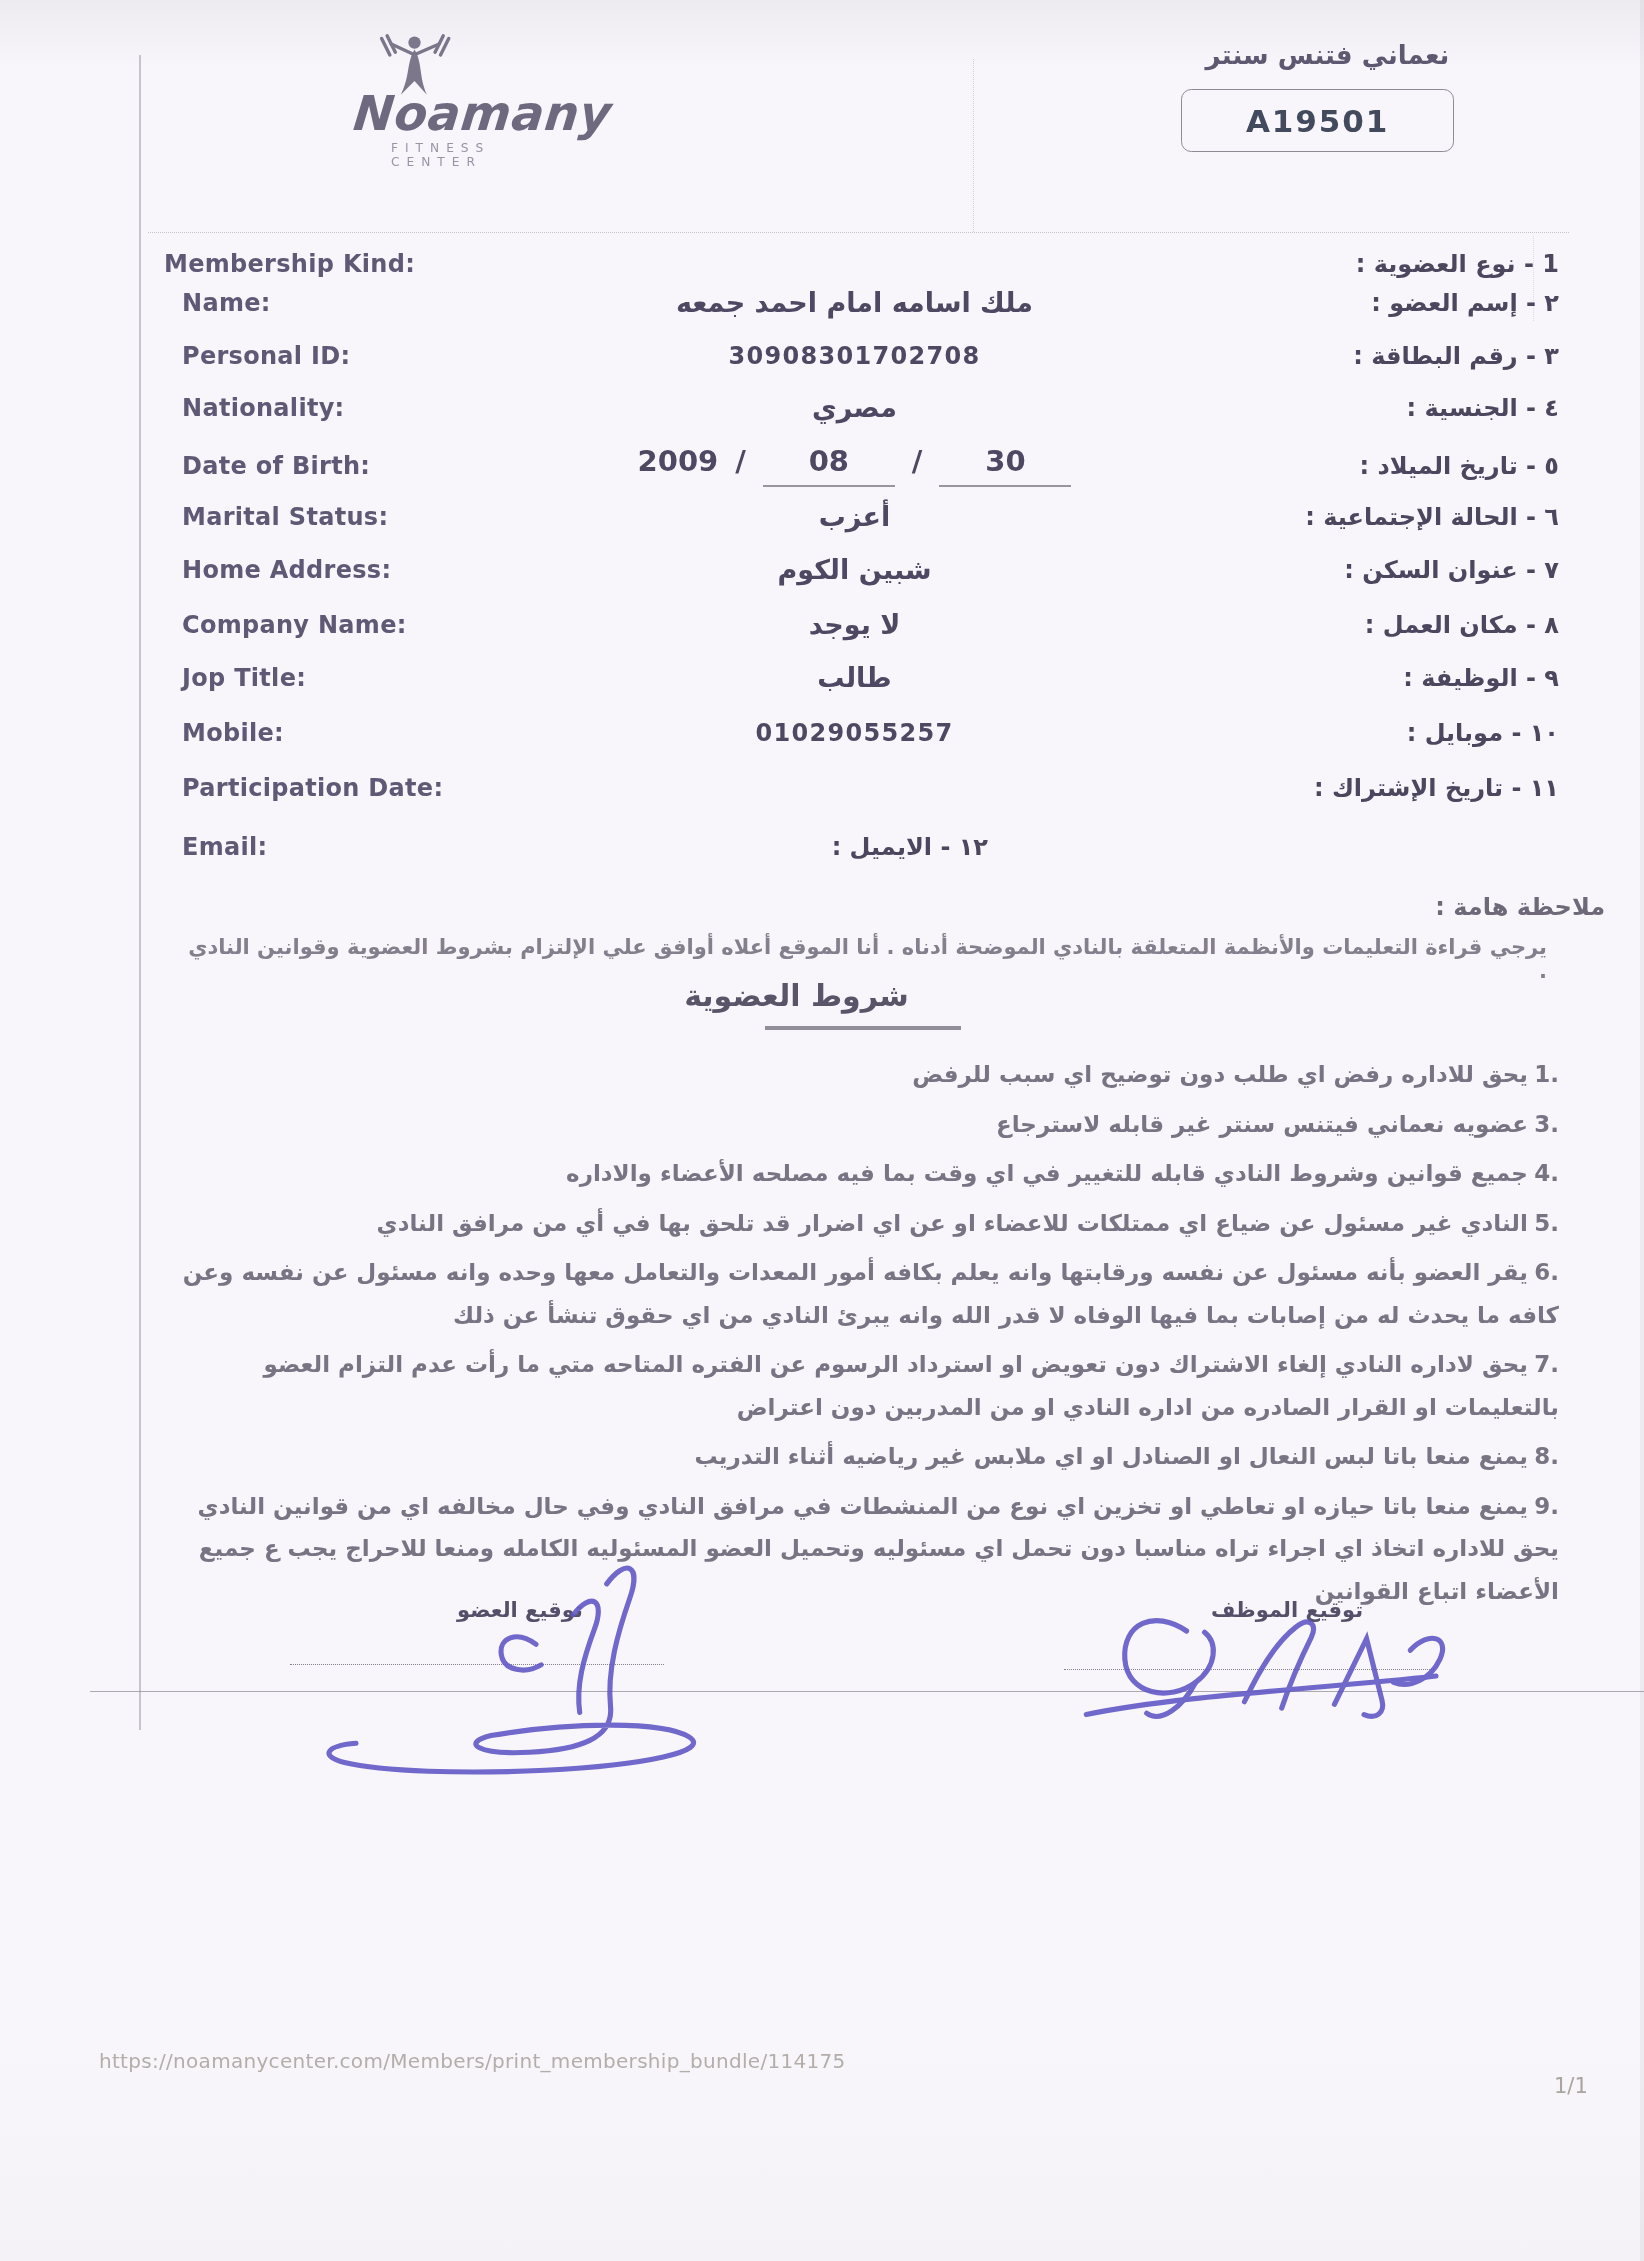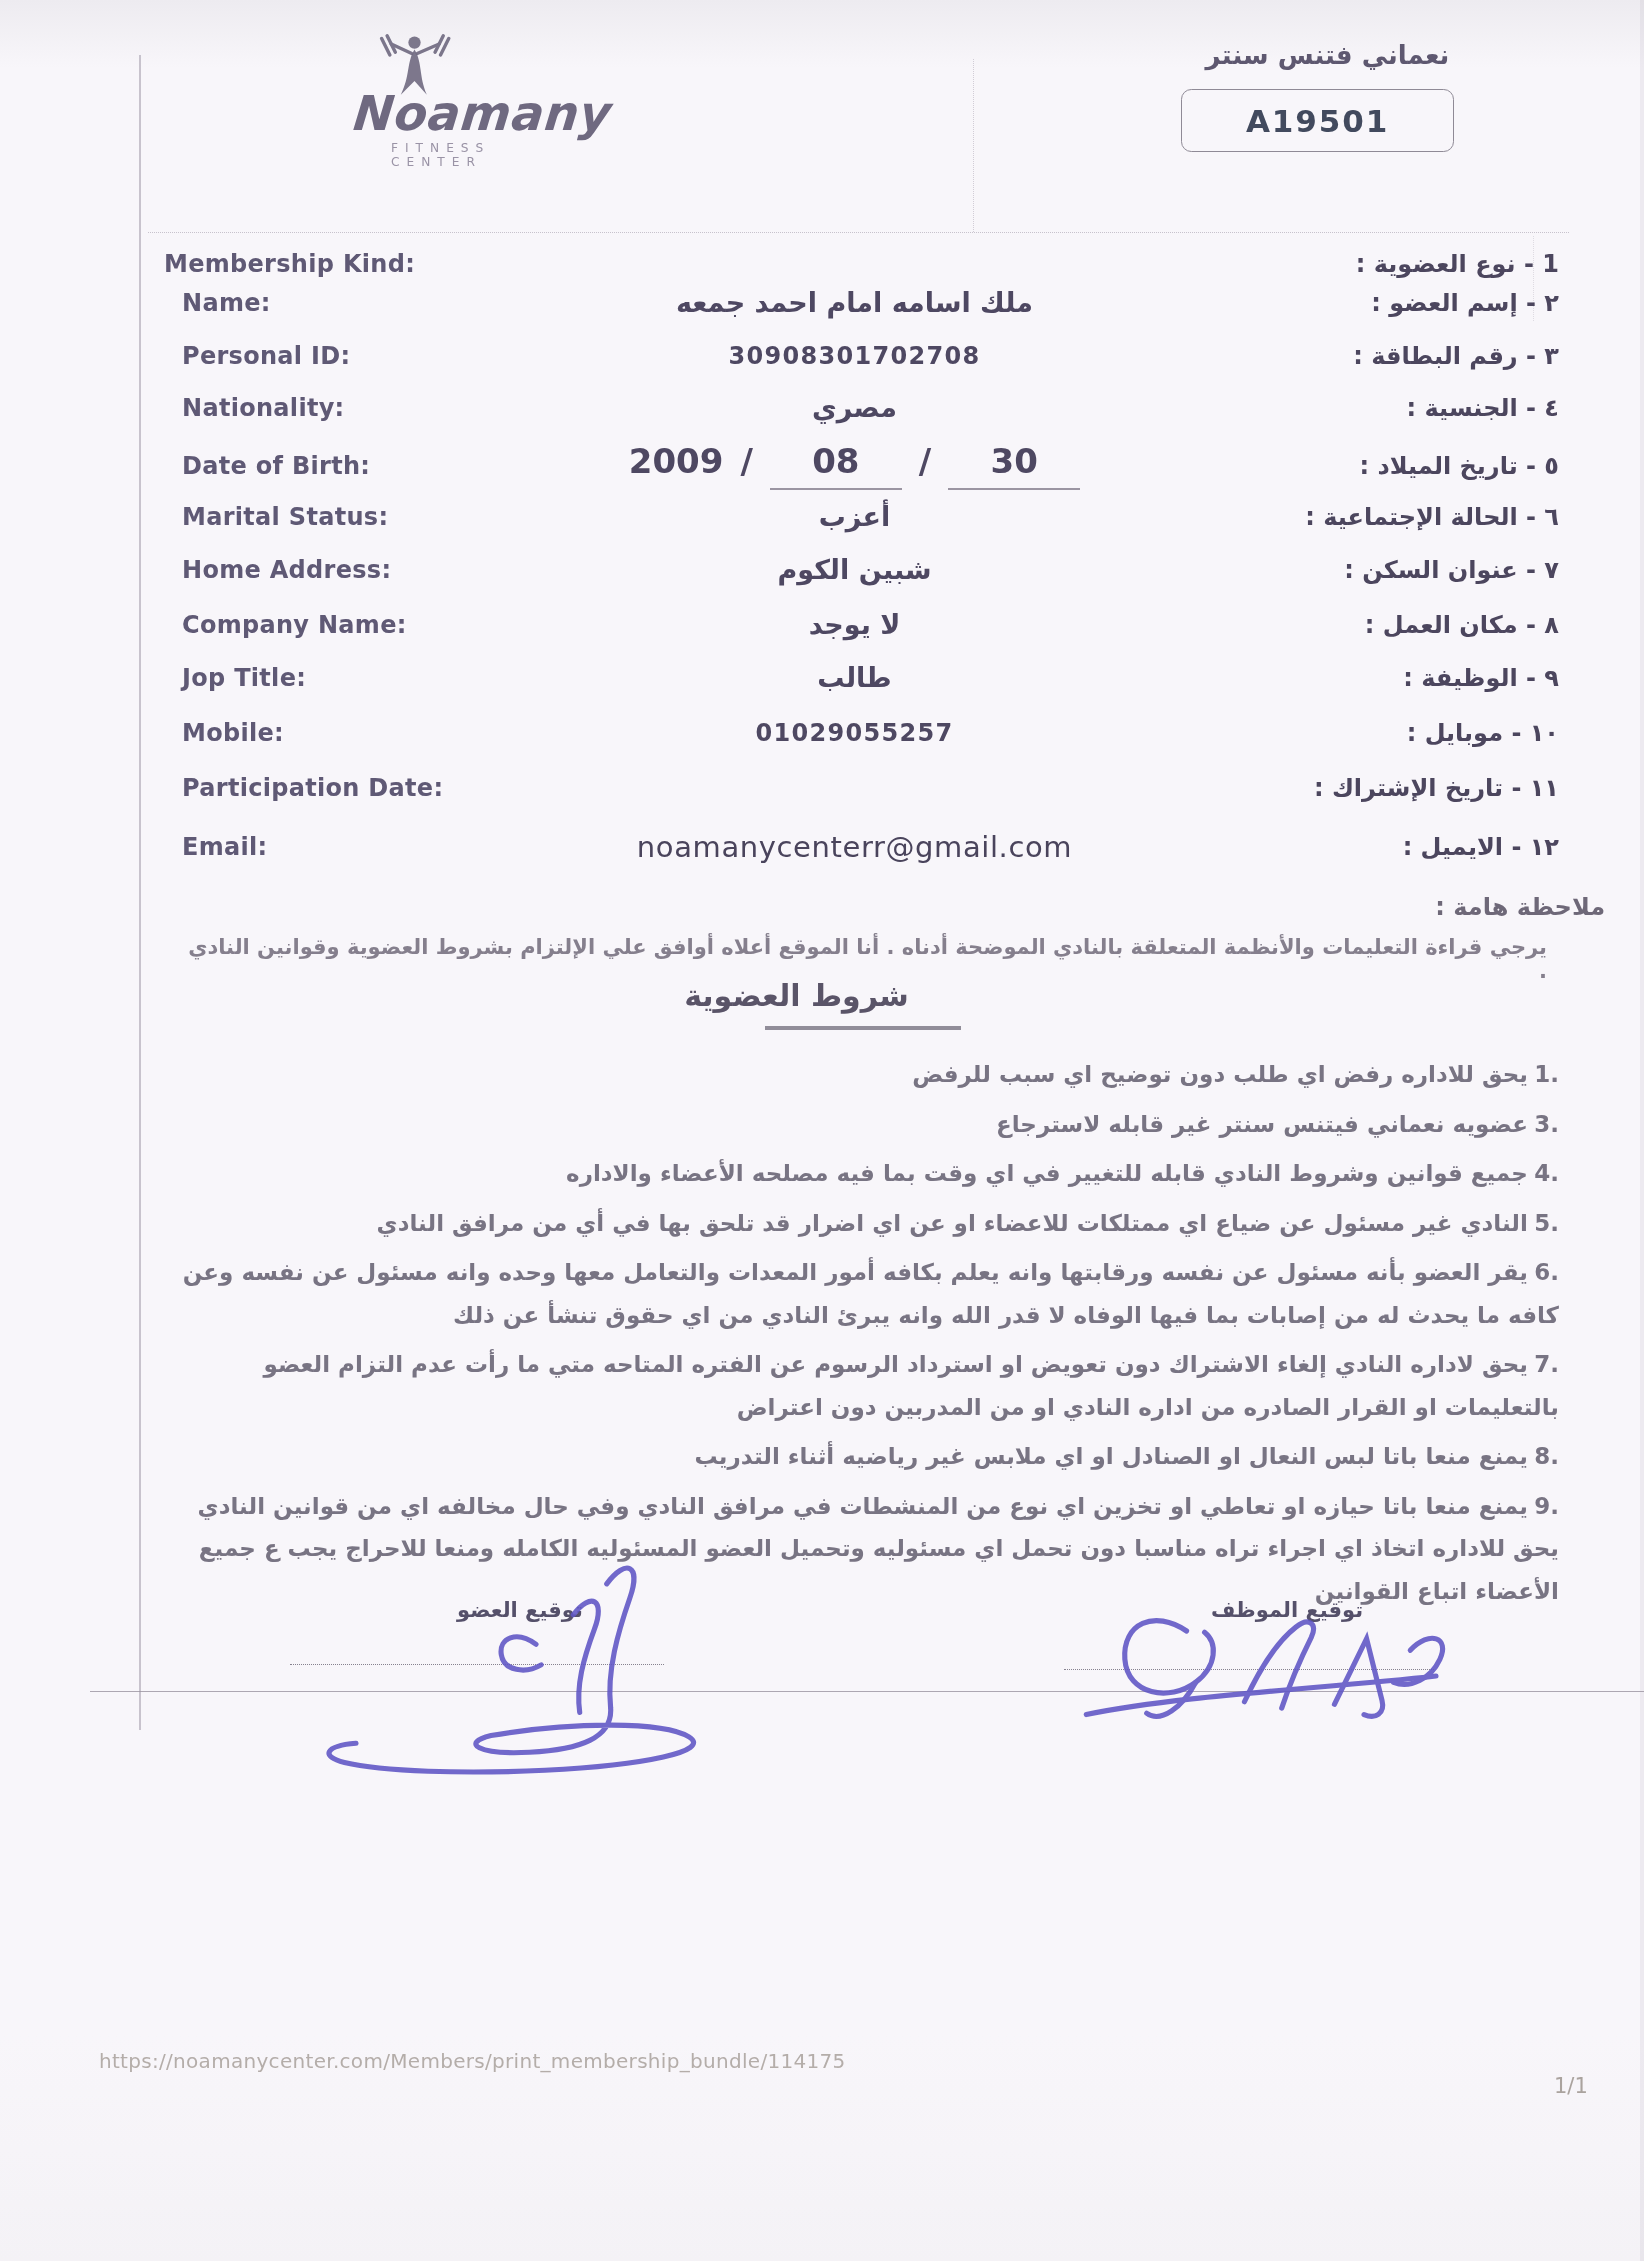--- a/index.html
+++ b/index.html
@@ -31,21 +31,21 @@
               font-size:33px;font-weight:bold;color:#474060;direction:rtl;}
   
   .frow{position:absolute;left:164px;right:85px;height:41px;display:flex;align-items:center;}
   .fl{width:387px;font-size:24px;font-weight:bold;color:#5f5975;letter-spacing:0.3px;padding-left:18px;}
   .frow.first .fl{padding-left:0;}
   .fv{flex:1;text-align:center;font-size:27px;font-weight:bold;color:#4e4862;}
   .fv.num{font-size:24px;letter-spacing:1.3px;}
   .fv.email{font-size:29px;font-weight:normal;color:#4a445c;letter-spacing:0.6px;}
   .fa{width:419px;text-align:right;direction:rtl;font-size:24px;font-weight:bold;color:#4c465e;}
   
-  .dateline{display:flex;align-items:baseline;justify-content:center;gap:17px;font-size:34px;font-weight:bold;color:#4e4862;}
+  .dateline{display:flex;align-items:baseline;justify-content:center;gap:17px;font-size:29px;font-weight:bold;color:#4e4862;}
   .dseg{display:inline-block;min-width:132px;text-align:center;border-bottom:2.6px solid #9b95a2;padding-bottom:6.4px;}
   
   .note-head{position:absolute;right:39px;top:893px;font-size:24px;font-weight:bold;color:#6e6878;direction:rtl;}
   .note-body{position:absolute;right:97px;top:935px;width:1372px;text-align:right;direction:rtl;
              font-size:21px;font-weight:bold;color:#716b7a;opacity:.85;}
   .cond-head{position:absolute;left:655px;top:978px;width:283px;text-align:center;
              font-size:30px;font-weight:bold;color:#5a5468;direction:rtl;}
   .cond-underline{position:absolute;left:765px;top:1026px;width:196px;height:3.9px;background:#6f6a78;opacity:.75;}
   .conds{position:absolute;right:85px;top:1053px;width:1395px;direction:rtl;text-align:right;
          font-size:23px;font-weight:bold;color:#6e6979;line-height:1.85;opacity:.92;}
@@ -153,21 +153,20 @@
     <div class="fv num">01029055257</div>
     <div class="fa">١٠ - موبايل :</div>
   </div>
   <div class="frow" style="top:767px">
     <div class="fl">Participation Date:</div>
     <div class="fv"></div>
     <div class="fa">١١ - تاريخ الإشتراك :</div>
   </div>
   <div class="frow" style="top:826px">
     <div class="fl">Email:</div>
-    <div class="fv email">noamanycenterr@gmail.com</div>
     <div class="fa">١٢ - الايميل :</div>
   </div>
 
   <div class="note-head">ملاحظة هامة :</div>
   <div class="note-body">يرجي قراءة التعليمات والأنظمة المتعلقة بالنادي الموضحة أدناه . أنا الموقع أعلاه أوافق علي الإلتزام بشروط العضوية وقوانين النادي .</div>
 
   <div class="cond-head">شروط العضوية</div>
   <div class="cond-underline"></div>
   <div class="conds">
     <div class="cond"><span class="cnum">1.</span><span>يحق للاداره رفض اي طلب دون توضيح اي سبب للرفض</span></div>

